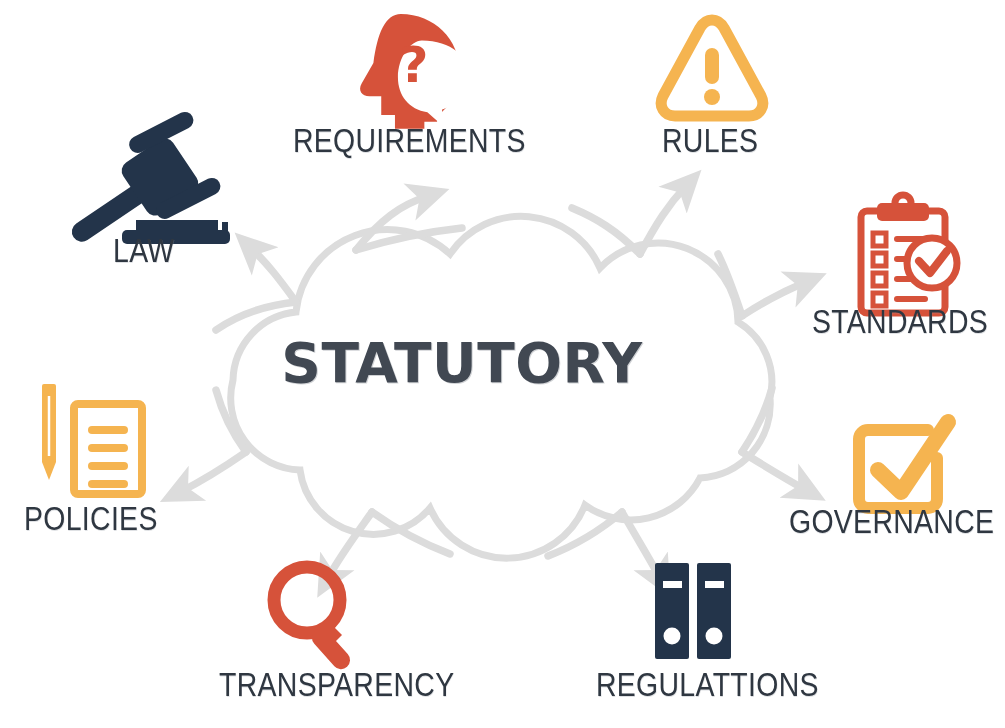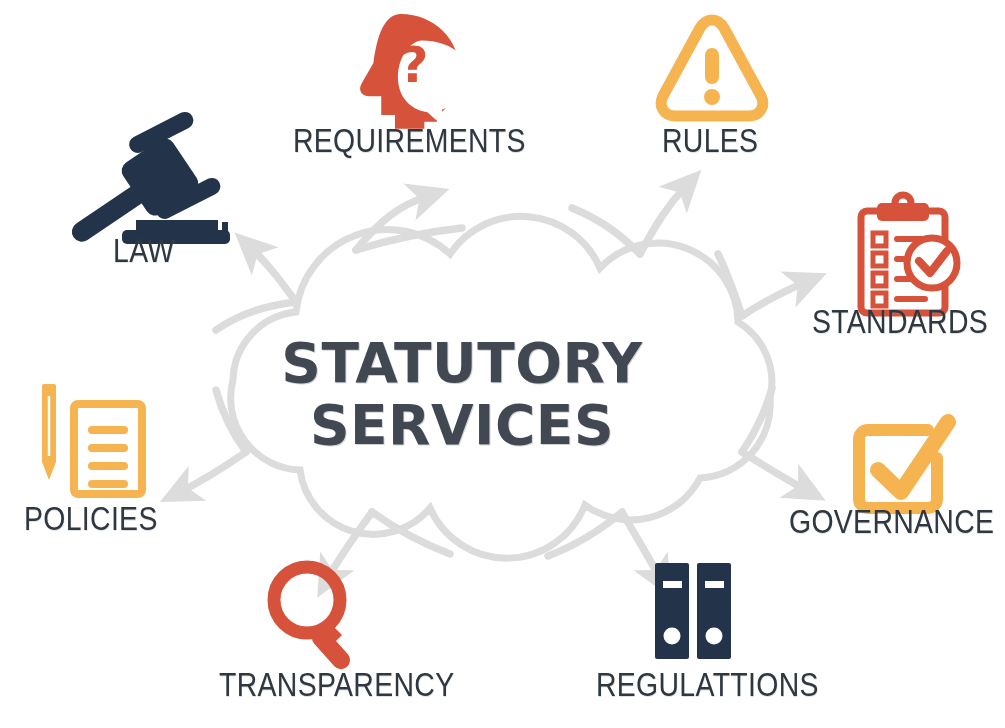--- a/index.html
+++ b/index.html
@@ -199,21 +199,20 @@
     <circle cx="17" cy="73" r="8.5" fill="#ffffff"></circle>
     <rect x="42" y="0" width="34" height="96" rx="2" fill="#23344a"></rect>
     <rect x="50" y="18" width="19" height="7" fill="#ffffff"></rect>
     <circle cx="59" cy="73" r="8.5" fill="#ffffff"></circle>
   </g>
 
 </svg>
 
 <div class="center-label">
   <span>STATUTORY</span>
-  <span class="line2">SERVICES</span>
 </div>
 
 <div class="node-label lbl-requirements">REQUIREMENTS</div>
 
 <div class="node-label lbl-rules">RULES</div>
 
 <div class="node-label lbl-law">LAW</div>
 
 <div class="node-label lbl-standards">STANDARDS</div>
 

